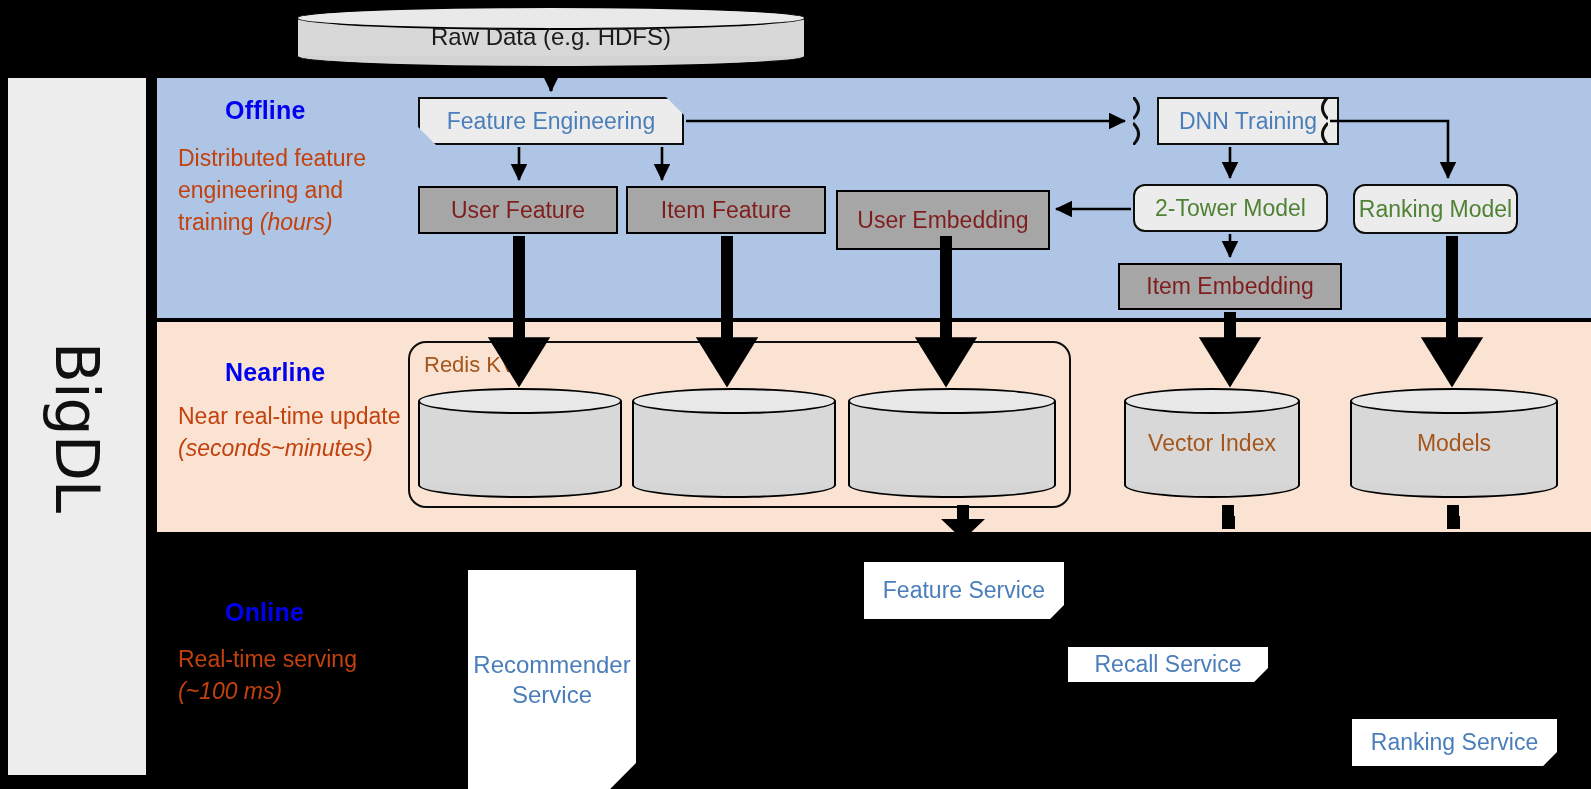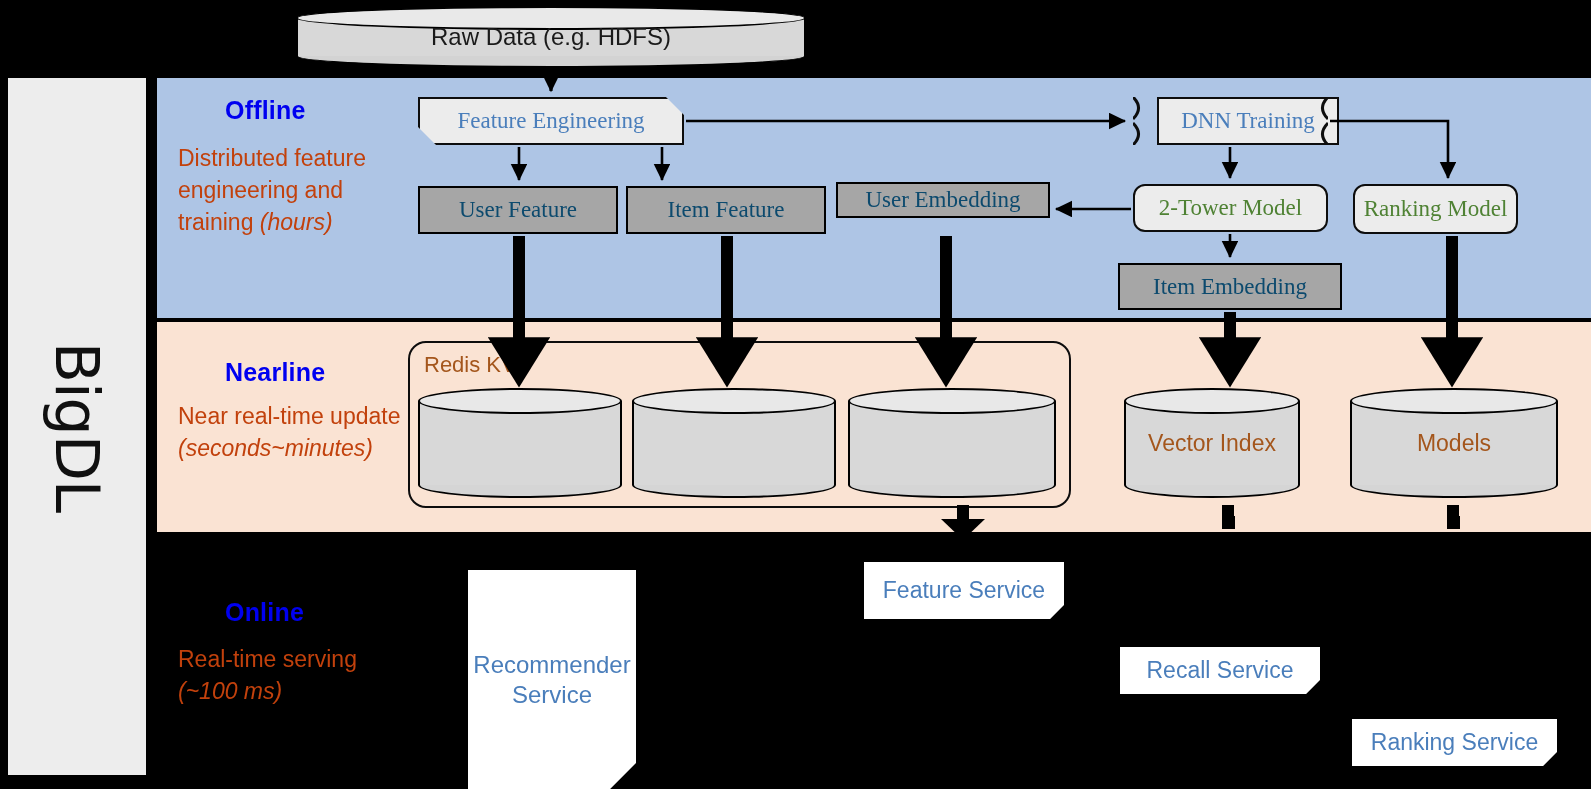--- a/index.html
+++ b/index.html
@@ -27,24 +27,24 @@
   .band-sub .ital{font-style:italic;}
   #lbl-offline-title{left:178px;top:96px;}
   #lbl-offline-sub{left:178px;top:142px;width:200px;}
   #lbl-nearline-title{left:178px;top:358px;}
   #lbl-nearline-sub{left:178px;top:400px;width:230px;}
   #lbl-online-title{left:178px;top:598px;}
   #lbl-online-sub{left:178px;top:643px;width:210px;}
 
   
   .nodebox{position:absolute;box-sizing:border-box;display:flex;align-items:center;
-           justify-content:center;text-align:right;font-family:Liberation Serif, serif;}
-
-  
-  .greybox{background:#a6a6a6;border:2.5px solid #000;color:#0c4a6e;font-size:23px;}
+           justify-content:center;text-align:right;}
+
+  
+  .greybox{background:#a6a6a6;border:2.5px solid #000;color:#7f1d1d;font-size:23px;}
 
   
   .lightbox{background:#ececec;border:2.5px solid #0d0d0d;font-size:23px;}
 
   .blue-txt{color:#4a7ebb;}
   .green-txt{color:#4f8234;}
 
   
   .chamfer{clip-path:polygon(0 0, calc(100% - 18px) 0, 100% 18px, 100% 100%, 18px 100%, 0 calc(100% - 18px));}
   .rounded{border-radius:12px;}
@@ -83,21 +83,21 @@
         font-size:23px;color:#4a7ebb;
         clip-path:polygon(0 0, 100% 0, 100% calc(100% - 14px), calc(100% - 14px) 100%, 0 100%);}
   .note .fold{position:absolute;right:0;bottom:0;width:14px;height:14px;
               background:linear-gradient(225deg,#8a8a8a 0%,#d9d9d9 55%,#f2f2f2 100%);
               clip-path:polygon(0 100%,100% 0,100% 100%);}
 
   #svc-recommender{left:468px;top:570px;width:168px;height:219px;font-size:24px;line-height:30px;
         clip-path:polygon(0 0, 100% 0, 100% calc(100% - 26px), calc(100% - 26px) 100%, 0 100%);}
   #svc-recommender .fold{width:26px;height:26px;}
   #svc-feature{left:864px;top:562px;width:200px;height:57px;}
-  #svc-recall{left:1120px;top:647px;width:200px;height:47px;}
+  #svc-recall{left:1068px;top:647px;width:200px;height:35px;}
   #svc-ranking{left:1352px;top:719px;width:205px;height:47px;}
 </style>
 </head>
 <body>
 
 <div id="canvas">
 
   <div class="band" id="band-offline"></div>
   <div class="band" id="band-nearline"></div>
   <div class="band" id="band-online"></div>
@@ -145,21 +145,21 @@
   <div class="nodebox lightbox rounded green-txt" style="left:1353px;top:184px;width:165px;height:50px;">
     <span>Ranking Model</span>
   </div>
 
   <div class="nodebox greybox" style="left:418px;top:186px;width:200px;height:48px;">
     <span>User Feature</span>
   </div>
   <div class="nodebox greybox" style="left:626px;top:186px;width:200px;height:48px;">
     <span>Item Feature</span>
   </div>
-  <div class="nodebox greybox" style="left:836px;top:182px;width:214px;height:36px;">
+  <div class="nodebox greybox" style="left:836px;top:190px;width:214px;height:60px;">
     <span>User Embedding</span>
   </div>
   <div class="nodebox greybox" style="left:1118px;top:263px;width:224px;height:47px;">
     <span>Item Embedding</span>
   </div>
 
   <div id="redis-box"></div>
   <div id="redis-label">Redis KV</div>
 
   <div class="cyl" style="left:418px;top:388px;width:204px;height:110px;">

